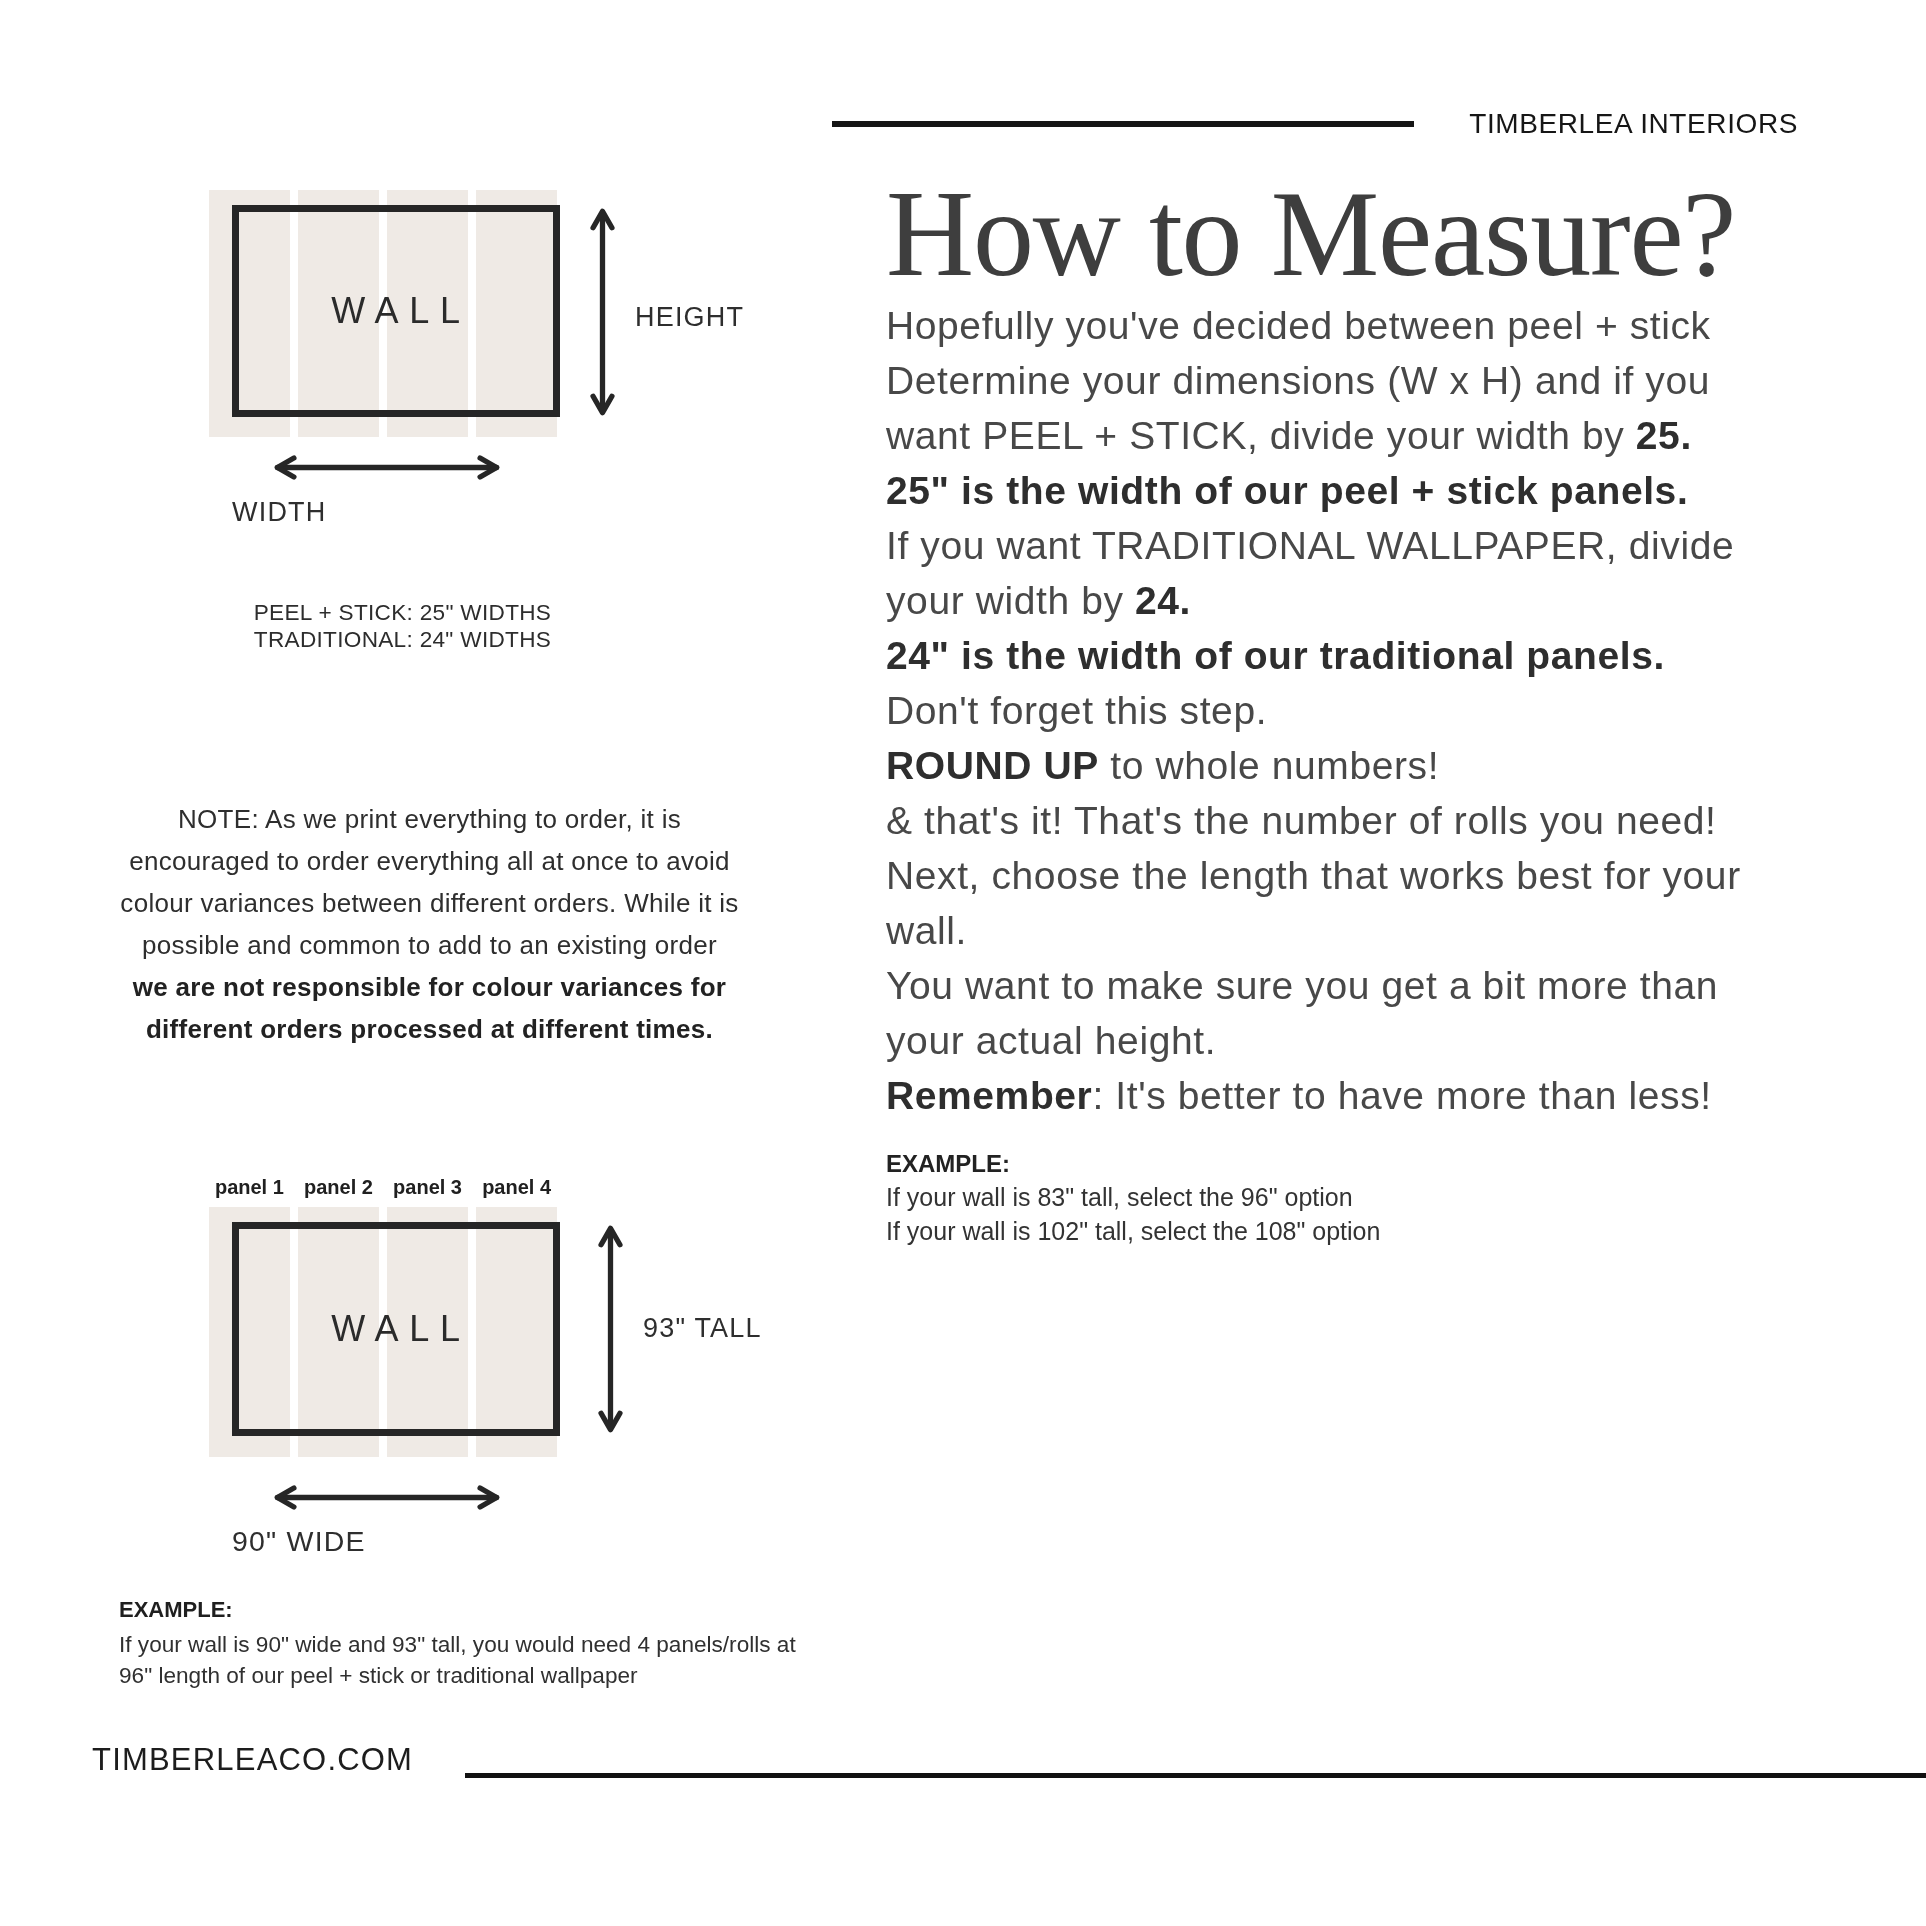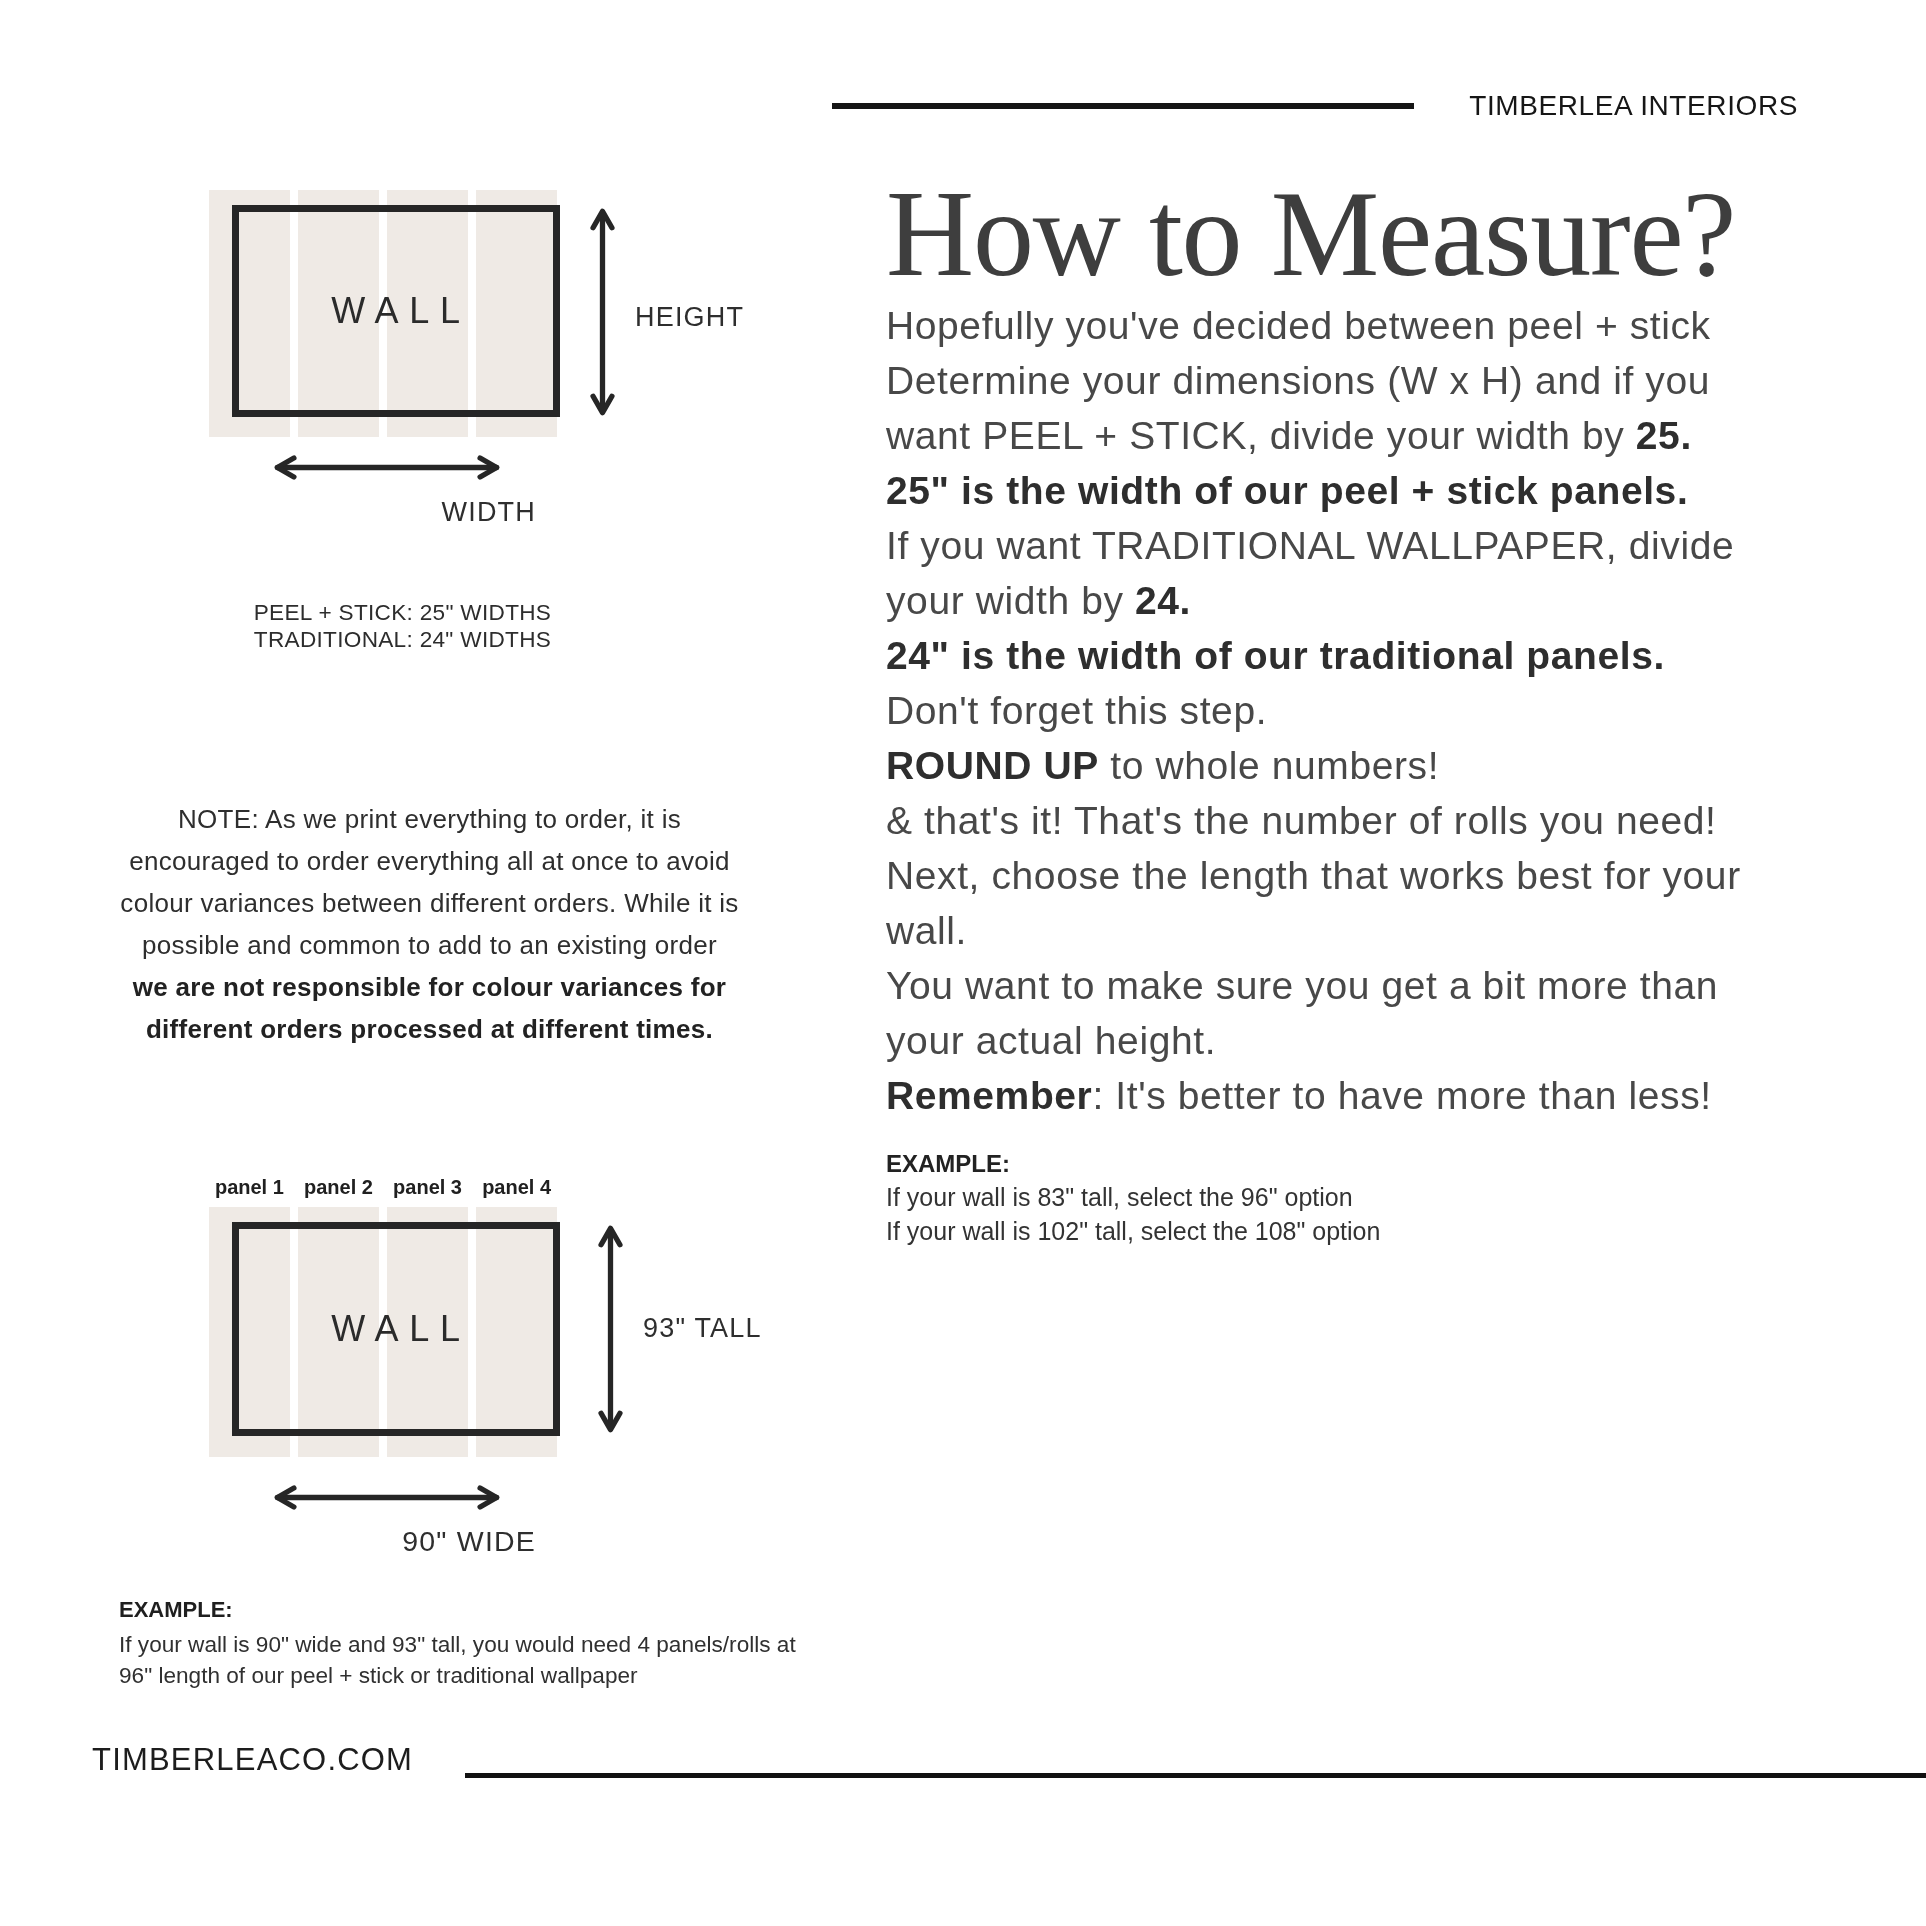--- a/index.html
+++ b/index.html
@@ -3,34 +3,34 @@
 <meta charset="utf-8">
 <style>
   html,body{margin:0;padding:0;}
   body{
     width:1926px;height:1926px;position:relative;background:#ffffff;
     font-family:"Liberation Sans", sans-serif;color:#474747;overflow:hidden;
   }
   .abs{position:absolute;}
 
   
-  .header{position:absolute;left:832px;top:90px;width:966px;display:flex;align-items:center;}
+  .header{position:absolute;left:832px;top:108px;width:966px;display:flex;align-items:center;}
   .header-rule{width:600px;height:5.4px;background:#151515;}
   .brand{margin-left:55px;font-size:28px;letter-spacing:0.6px;color:#161616;white-space:nowrap;}
 
   
   .panels{position:absolute;left:0;top:0;width:348px;display:flex;gap:8.3px;}
   .strip{flex:1;background:#efeae5;}
   .wallbox{
     position:absolute;left:22.6px;box-sizing:border-box;width:328px;
     border:7.7px solid #262626;display:flex;align-items:center;justify-content:center;
   }
   .wall-label{font-size:36px;letter-spacing:10.7px;color:#2b2b2b;padding-left:10.7px;}
   .dim-label{position:absolute;font-size:27px;letter-spacing:1.2px;color:#2e2e2e;white-space:nowrap;}
-  .center510{left:232px;width:304px;text-align:right;}
+  .center510{left:232px;width:304px;text-align:left;}
   .panel-labels{position:absolute;left:209px;top:1176px;width:348px;display:flex;gap:8.3px;}
   .panel-labels span{flex:1;text-align:center;font-size:20px;font-weight:700;color:#202020;white-space:nowrap;}
 
   
   .widths-note{position:absolute;left:224px;top:599px;width:357px;text-align:center;
     font-size:22.6px;line-height:27px;color:#2d2d2d;letter-spacing:0.3px;}
   .note{position:absolute;left:86px;top:798px;width:687px;text-align:center;
     font-size:26px;line-height:42px;color:#2e2e2e;letter-spacing:0.3px;}
   .note .b{font-weight:700;color:#222;}
   .l-example{position:absolute;left:119px;top:1594px;width:755px;

